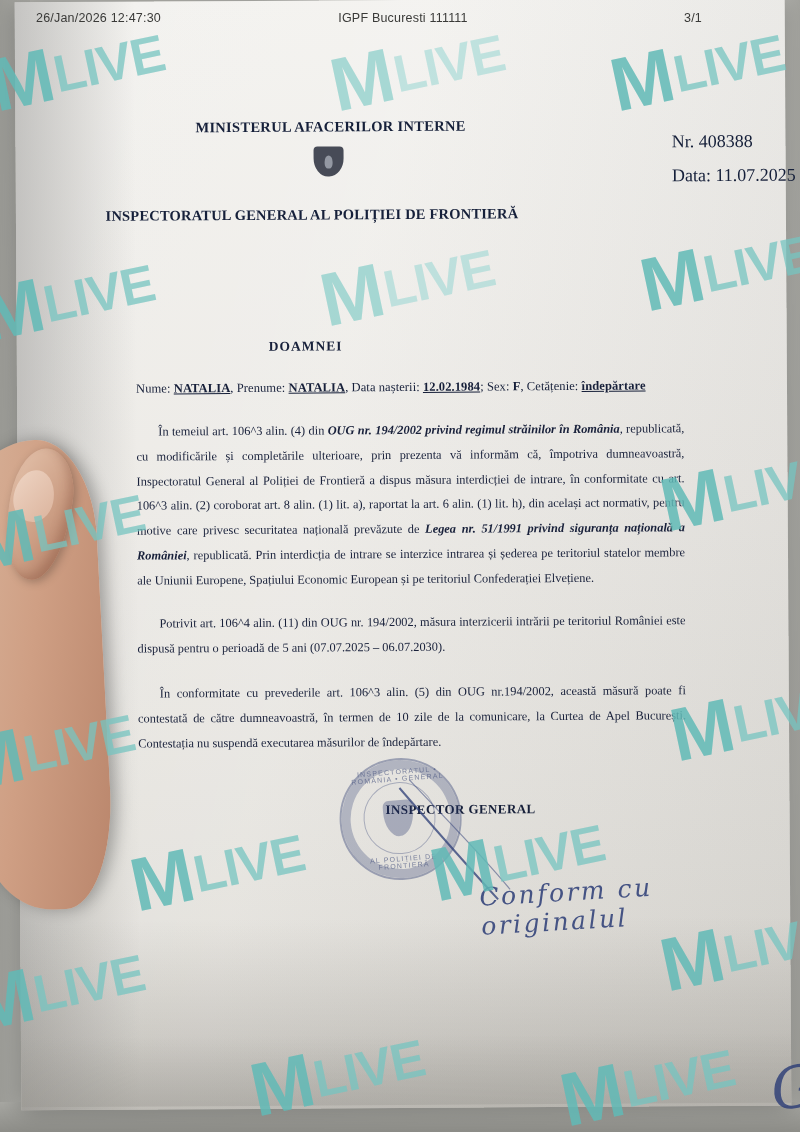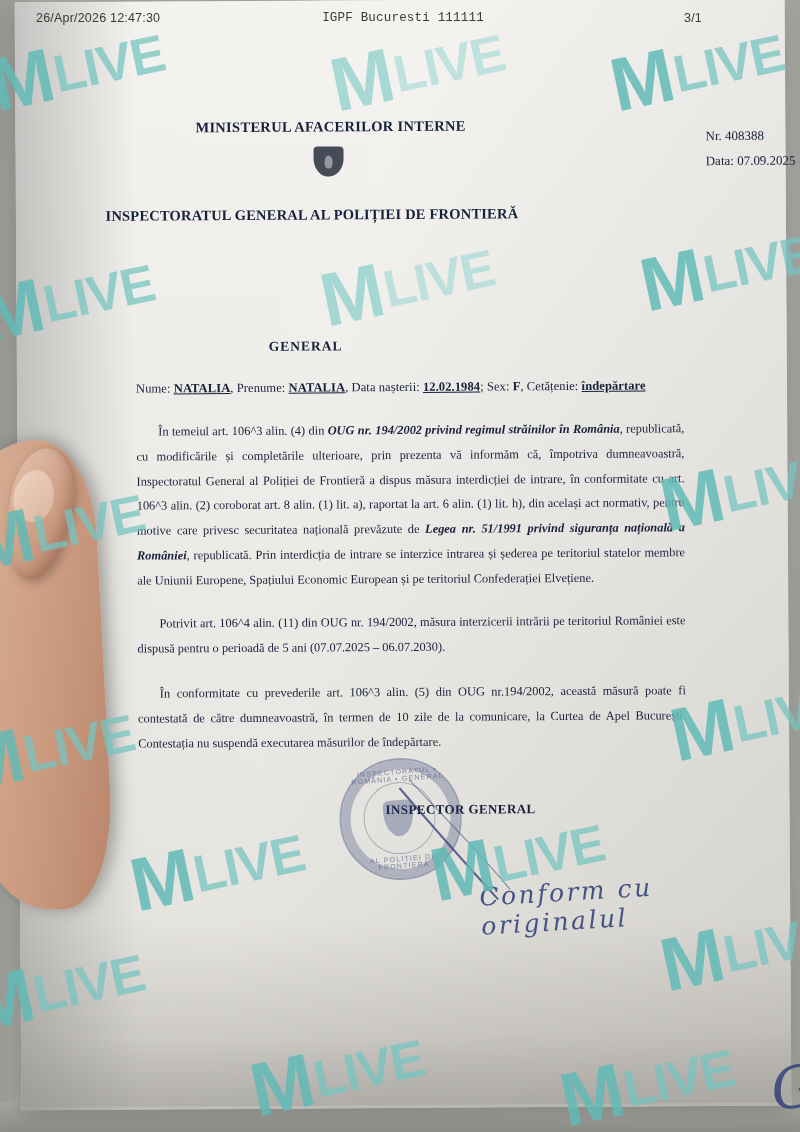--- a/index.html
+++ b/index.html
@@ -105,21 +105,21 @@
     width: 770px;
     height: 24px;
     display: flex;
     align-items: center;
     font-family: "Liberation Sans", sans-serif;
     font-size: 12.5px;
     color: #3a3a38;
     letter-spacing: .2px;
   }
   .scan-header .sh-left { position: absolute; left: 18px; }
-  .scan-header .sh-center { position: absolute; left: 50%; transform: translateX(-50%); font-family: Liberation Mono, monospace; }
+  .scan-header .sh-center { position: absolute; left: 50%; transform: translateX(-50%); }
   .scan-header .sh-right { position: absolute; right: 86px; }
 
   
   .doc {
     position: absolute;
     left: 120px;
     top: 118px;
     width: 540px;
     color: #1d2436;
   }
@@ -162,21 +162,21 @@
     text-align: center;
     font-weight: bold;
     font-size: 14.5px;
     color: #16203a;
     letter-spacing: .2px;
   }
   .nr-block {
     position: absolute;
     right: -120px;
     top: 8px;
-    font-size: 13px;
+    font-size: 18px;
     line-height: 1.9;
     color: #16203a;
     font-family: "Liberation Serif", serif;
   }
   .salutation {
     position: absolute;
     left: 132px;
     top: 220px;
     font-weight: bold;
     font-size: 13.5px;
@@ -328,26 +328,26 @@
     <div class="doc">
 
       <div class="ministry">MINISTERUL AFACERILOR INTERNE</div>
 
       <div class="crest">
         <div class="shield"></div>
       </div>
 
       <div class="nr-block">
         <div>Nr. 408388</div>
-        <div>Data: 07.09.2025</div>
+        <div>Data: 11.07.2025</div>
       </div>
 
       <div class="igpf">INSPECTORATUL GENERAL AL POLIȚIEI DE FRONTIERĂ</div>
 
-      <div class="salutation">GENERAL</div>
+      <div class="salutation">DOAMNEI</div>
 
       <div class="ident">
         <span>Nume:</span>
         <span class="u">NATALIA</span>,
         <span>Prenume:</span>
         <span class="u">NATALIA</span>,
         <span>Data nașterii:</span>
         <span class="u">12.02.1984</span>;
         <span>Sex:</span>
         <span class="b">F</span>,
@@ -380,21 +380,21 @@
       <div class="handwriting">Conform cu originalul</div>
       <div class="hw-initial">G</div>
     </div>
   </div>
 
   <div class="hand"></div>
   <div class="thumb"></div>
   <div class="nail"></div>
 
   <div class="scan-header">
-    <span class="sh-left">26/Apr/2026 12:47:30</span>
+    <span class="sh-left">26/Jan/2026 12:47:30</span>
     <span class="sh-center">IGPF Bucuresti 111111</span>
     <span class="sh-right">3/1</span>
   </div>
 
   <div class="wm-layer">
     <div class="wm out" style="left:-10px; top:40px; font-size:52px; transform:rotate(-12deg);"><span class="m">M</span><span>LIVE</span></div>
     <div class="wm" style="left:330px; top:40px; font-size:52px; transform:rotate(-12deg);"><span class="m">M</span><span>LIVE</span></div>
     <div class="wm out" style="left:610px; top:40px; font-size:52px; transform:rotate(-12deg);"><span class="m">M</span><span>LIVE</span></div>
 
     <div class="wm out" style="left:-20px; top:270px; font-size:52px; transform:rotate(-12deg);"><span class="m">M</span><span>LIVE</span></div>

